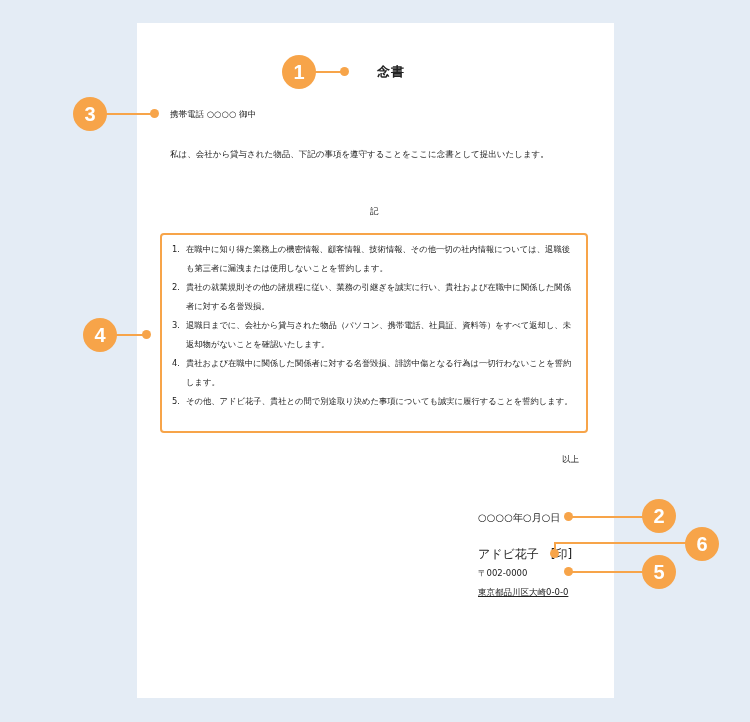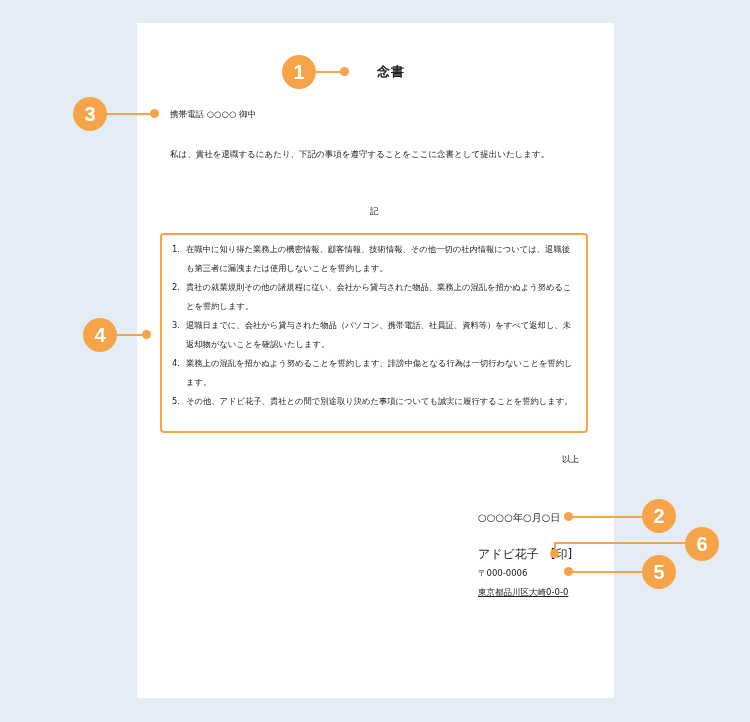--- a/index.html
+++ b/index.html
@@ -43,52 +43,52 @@
   .vline { position:absolute; background:#f7a449; width:2px; }
   .dot { position:absolute; width:9px; height:9px; border-radius:50%; background:#f7a449; }
 </style>
 </head>
 <body>
 
 <div class="page"></div>
 
 <div class="abs title">念書</div>
 <div class="abs addressee">携帯電話 ○○○○ 御中</div>
-<div class="abs intro">私は、貴社を退職するにあたり、下記の事項を遵守することをここに念書として提出いたします。</div>
+<div class="abs intro">私は、会社から貸与された物品、下記の事項を遵守することをここに念書として提出いたします。</div>
 <div class="abs ki">記</div>
 
 <div class="clauses">
   <ol>
     <li>
         <span class="num">1.</span>
         <span class="txt">在職中に知り得た業務上の機密情報、顧客情報、技術情報、その他一切の社内情報については、退職後も第三者に漏洩または使用しないことを誓約します。</span>
       </li>
     <li>
         <span class="num">2.</span>
-        <span class="txt">貴社の就業規則その他の諸規程に従い、会社から貸与された物品、業務上の混乱を招かぬよう努めることを誓約します。</span>
+        <span class="txt">貴社の就業規則その他の諸規程に従い、業務の引継ぎを誠実に行い、貴社および在職中に関係した関係者に対する名誉毀損。</span>
       </li>
     <li>
         <span class="num">3.</span>
         <span class="txt">退職日までに、会社から貸与された物品（パソコン、携帯電話、社員証、資料等）をすべて返却し、未返却物がないことを確認いたします。</span>
       </li>
     <li>
         <span class="num">4.</span>
-        <span class="txt">業務上の混乱を招かぬよう努めることを誓約します、誹謗中傷となる行為は一切行わないことを誓約します。</span>
+        <span class="txt">貴社および在職中に関係した関係者に対する名誉毀損、誹謗中傷となる行為は一切行わないことを誓約します。</span>
       </li>
     <li>
         <span class="num">5.</span>
         <span class="txt">その他、アドビ花子、貴社との間で別途取り決めた事項についても誠実に履行することを誓約します。</span>
       </li>
   </ol>
 </div>
 
 <div class="abs ijo">以上</div>
 <div class="abs date">○○○○年○月○日</div>
 <div class="abs name">アドビ花子　[印]</div>
-<div class="abs zip">〒000-0006</div>
+<div class="abs zip">〒002-0000</div>
 <div class="abs addr">東京都品川区大崎0-0-0</div>
 
 <div class="badge" style="left:282px;top:55px;">1</div>
 <div class="line" style="left:314px;top:71px;width:30px;"></div>
 <div class="dot" style="left:340px;top:67px;"></div>
 
 <div class="badge" style="left:73px;top:97px;">3</div>
 <div class="line" style="left:105px;top:113px;width:48px;"></div>
 <div class="dot" style="left:150px;top:109px;"></div>
 

